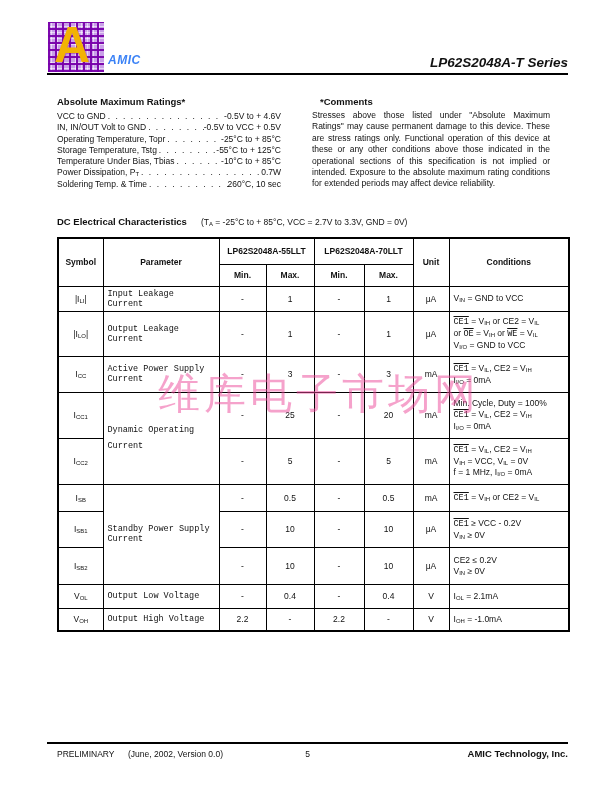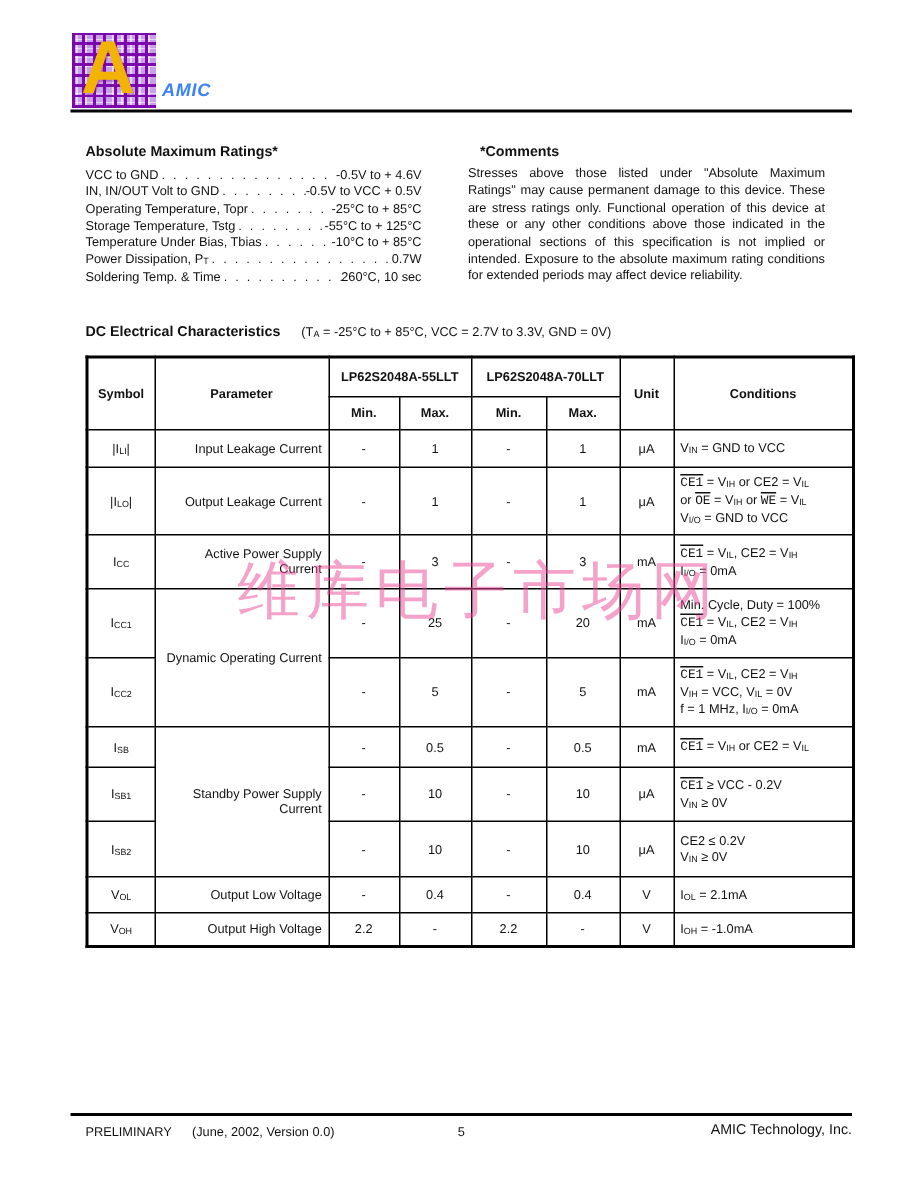--- a/index.html
+++ b/index.html
@@ -37,48 +37,49 @@
   .dc-heading .dc-title{font-weight:bold;}
   .dc-heading .dc-cond{font-weight:normal;font-size:8.5px;margin-left:14px;}
 
   
   table.dc{position:absolute;left:57px;top:237px;border-collapse:collapse;table-layout:fixed;}
   table.dc th,table.dc td{border:1px solid #000;font-size:8.5px;padding:2px 4px;
     vertical-align:middle;background:transparent;}
   table.dc{border:2px solid #000;}
   table.dc th{font-weight:bold;text-align:center;}
   td.c{text-align:center;}
-  td.l{text-align:right;padding-left:7px;}
+  td.l{text-align:left;padding-left:7px;font-family:Liberation Mono, monospace;}
   td.cond{text-align:left;padding-left:5px;line-height:11px;}
   td.cond div{white-space:nowrap;}
   .lh-wide{line-height:1.9;}
   sub{font-size:70%;vertical-align:-0.12em;line-height:0;}
   .ov{text-decoration:overline;font-family:Liberation Mono, monospace;}
 
   
   .watermark{position:absolute;left:158px;top:366px;font-size:42px;letter-spacing:4px;
     color:#ec4899;opacity:.5;z-index:9;pointer-events:none;
     font-family:"DejaVu Serif",serif;white-space:nowrap;}
 
   
   .footer-rule{position:absolute;left:47px;top:742px;width:521px;height:2px;background:#000;}
   .foot-status{position:absolute;left:57px;top:749px;font-size:8.5px;text-align:center;}
   .foot-version{position:absolute;left:128px;top:749px;font-size:8.5px;}
   .foot-page{position:absolute;left:47px;top:749px;width:521px;text-align:center;font-size:8.5px;}
-  .foot-company{position:absolute;right:44px;top:748px;font-size:9.5px;font-weight:normal;}
+  .foot-company{position:absolute;right:44px;top:748px;font-size:9.5px;font-weight:bold;}
 </style>
 </head>
 <body>
 
 <div class="page">
 
   <div class="logo-box">
     <span class="logo-a">A</span>
   </div>
   <span class="wordmark">AMIC</span>
+  <span class="series-title">LP62S2048A-T Series</span>
   <div class="header-rule"></div>
 
   <h3 class="sec-title" style="left:57px;top:96px;">Absolute Maximum Ratings*</h3>
   <div class="amr-list">
     <div class="amr-line">
       <span class="lbl"><span>VCC to GND</span></span>
         <span class="leader">. . . . . . . . . . . . . . . . . . . . . . . . . . . . . . . . . . . . . . . . . . . . . . . . . . . .</span>
         <span class="val">-0.5V to + 4.6V</span>
     </div>
     <div class="amr-line">

